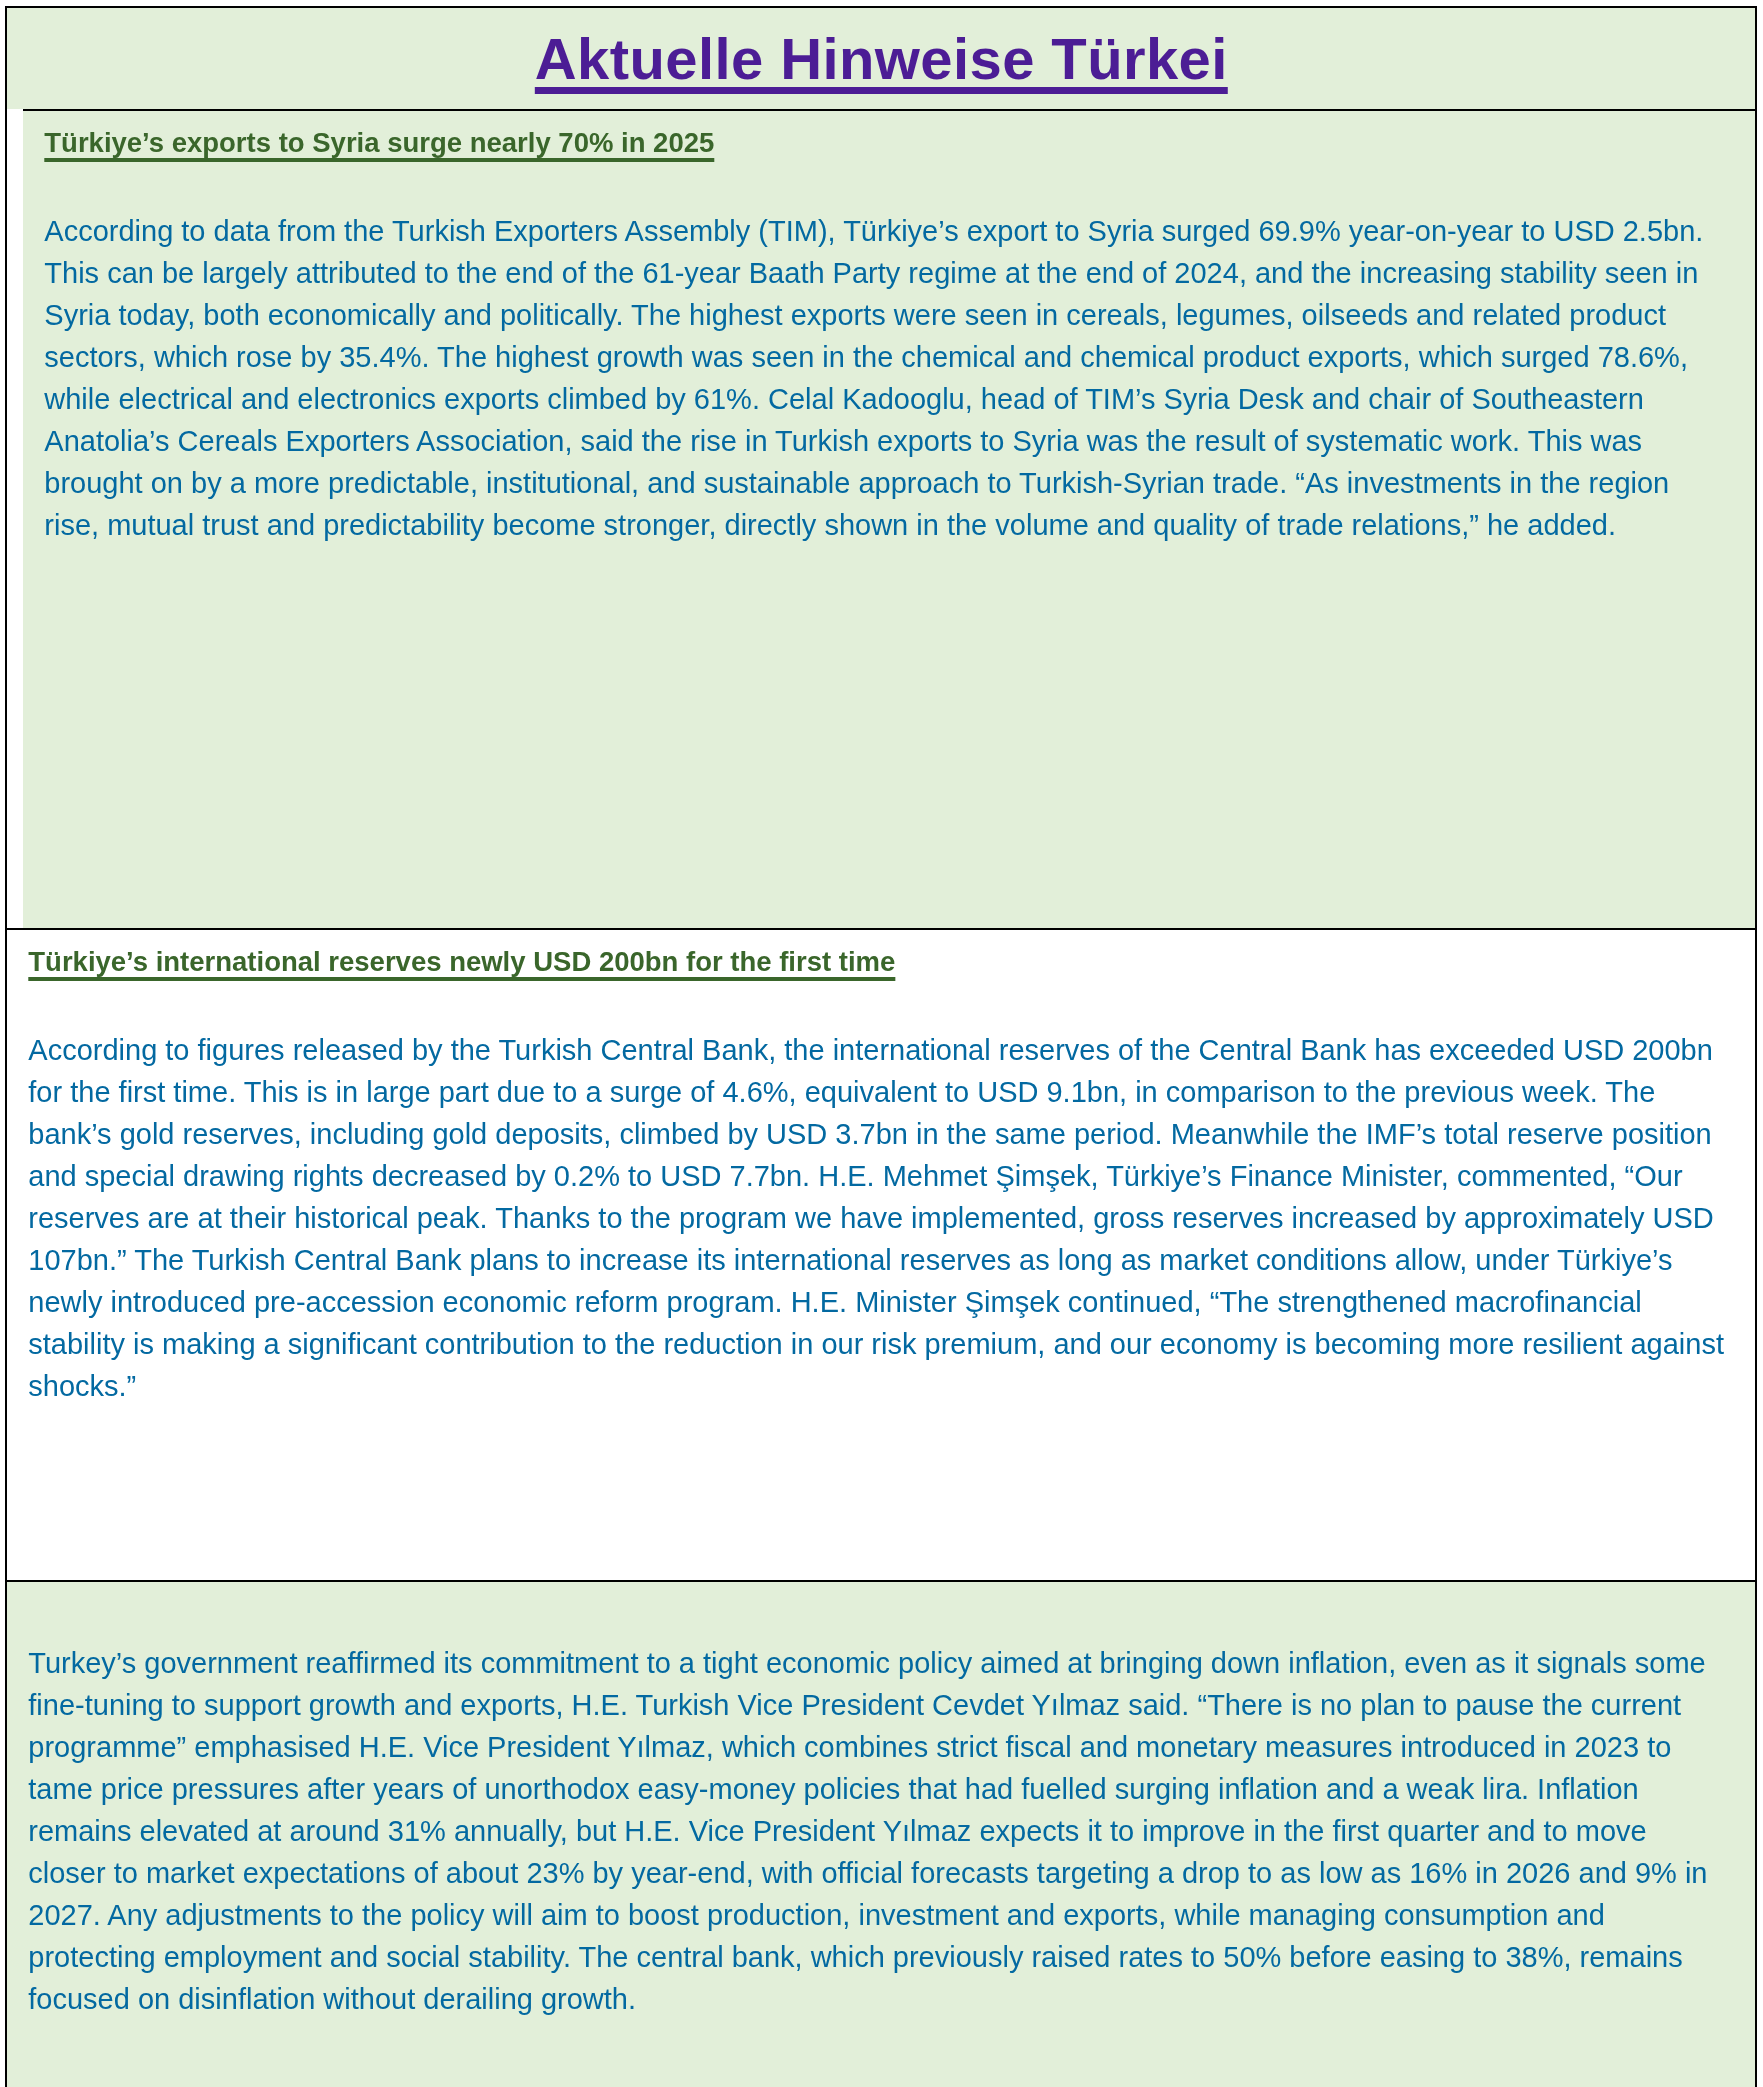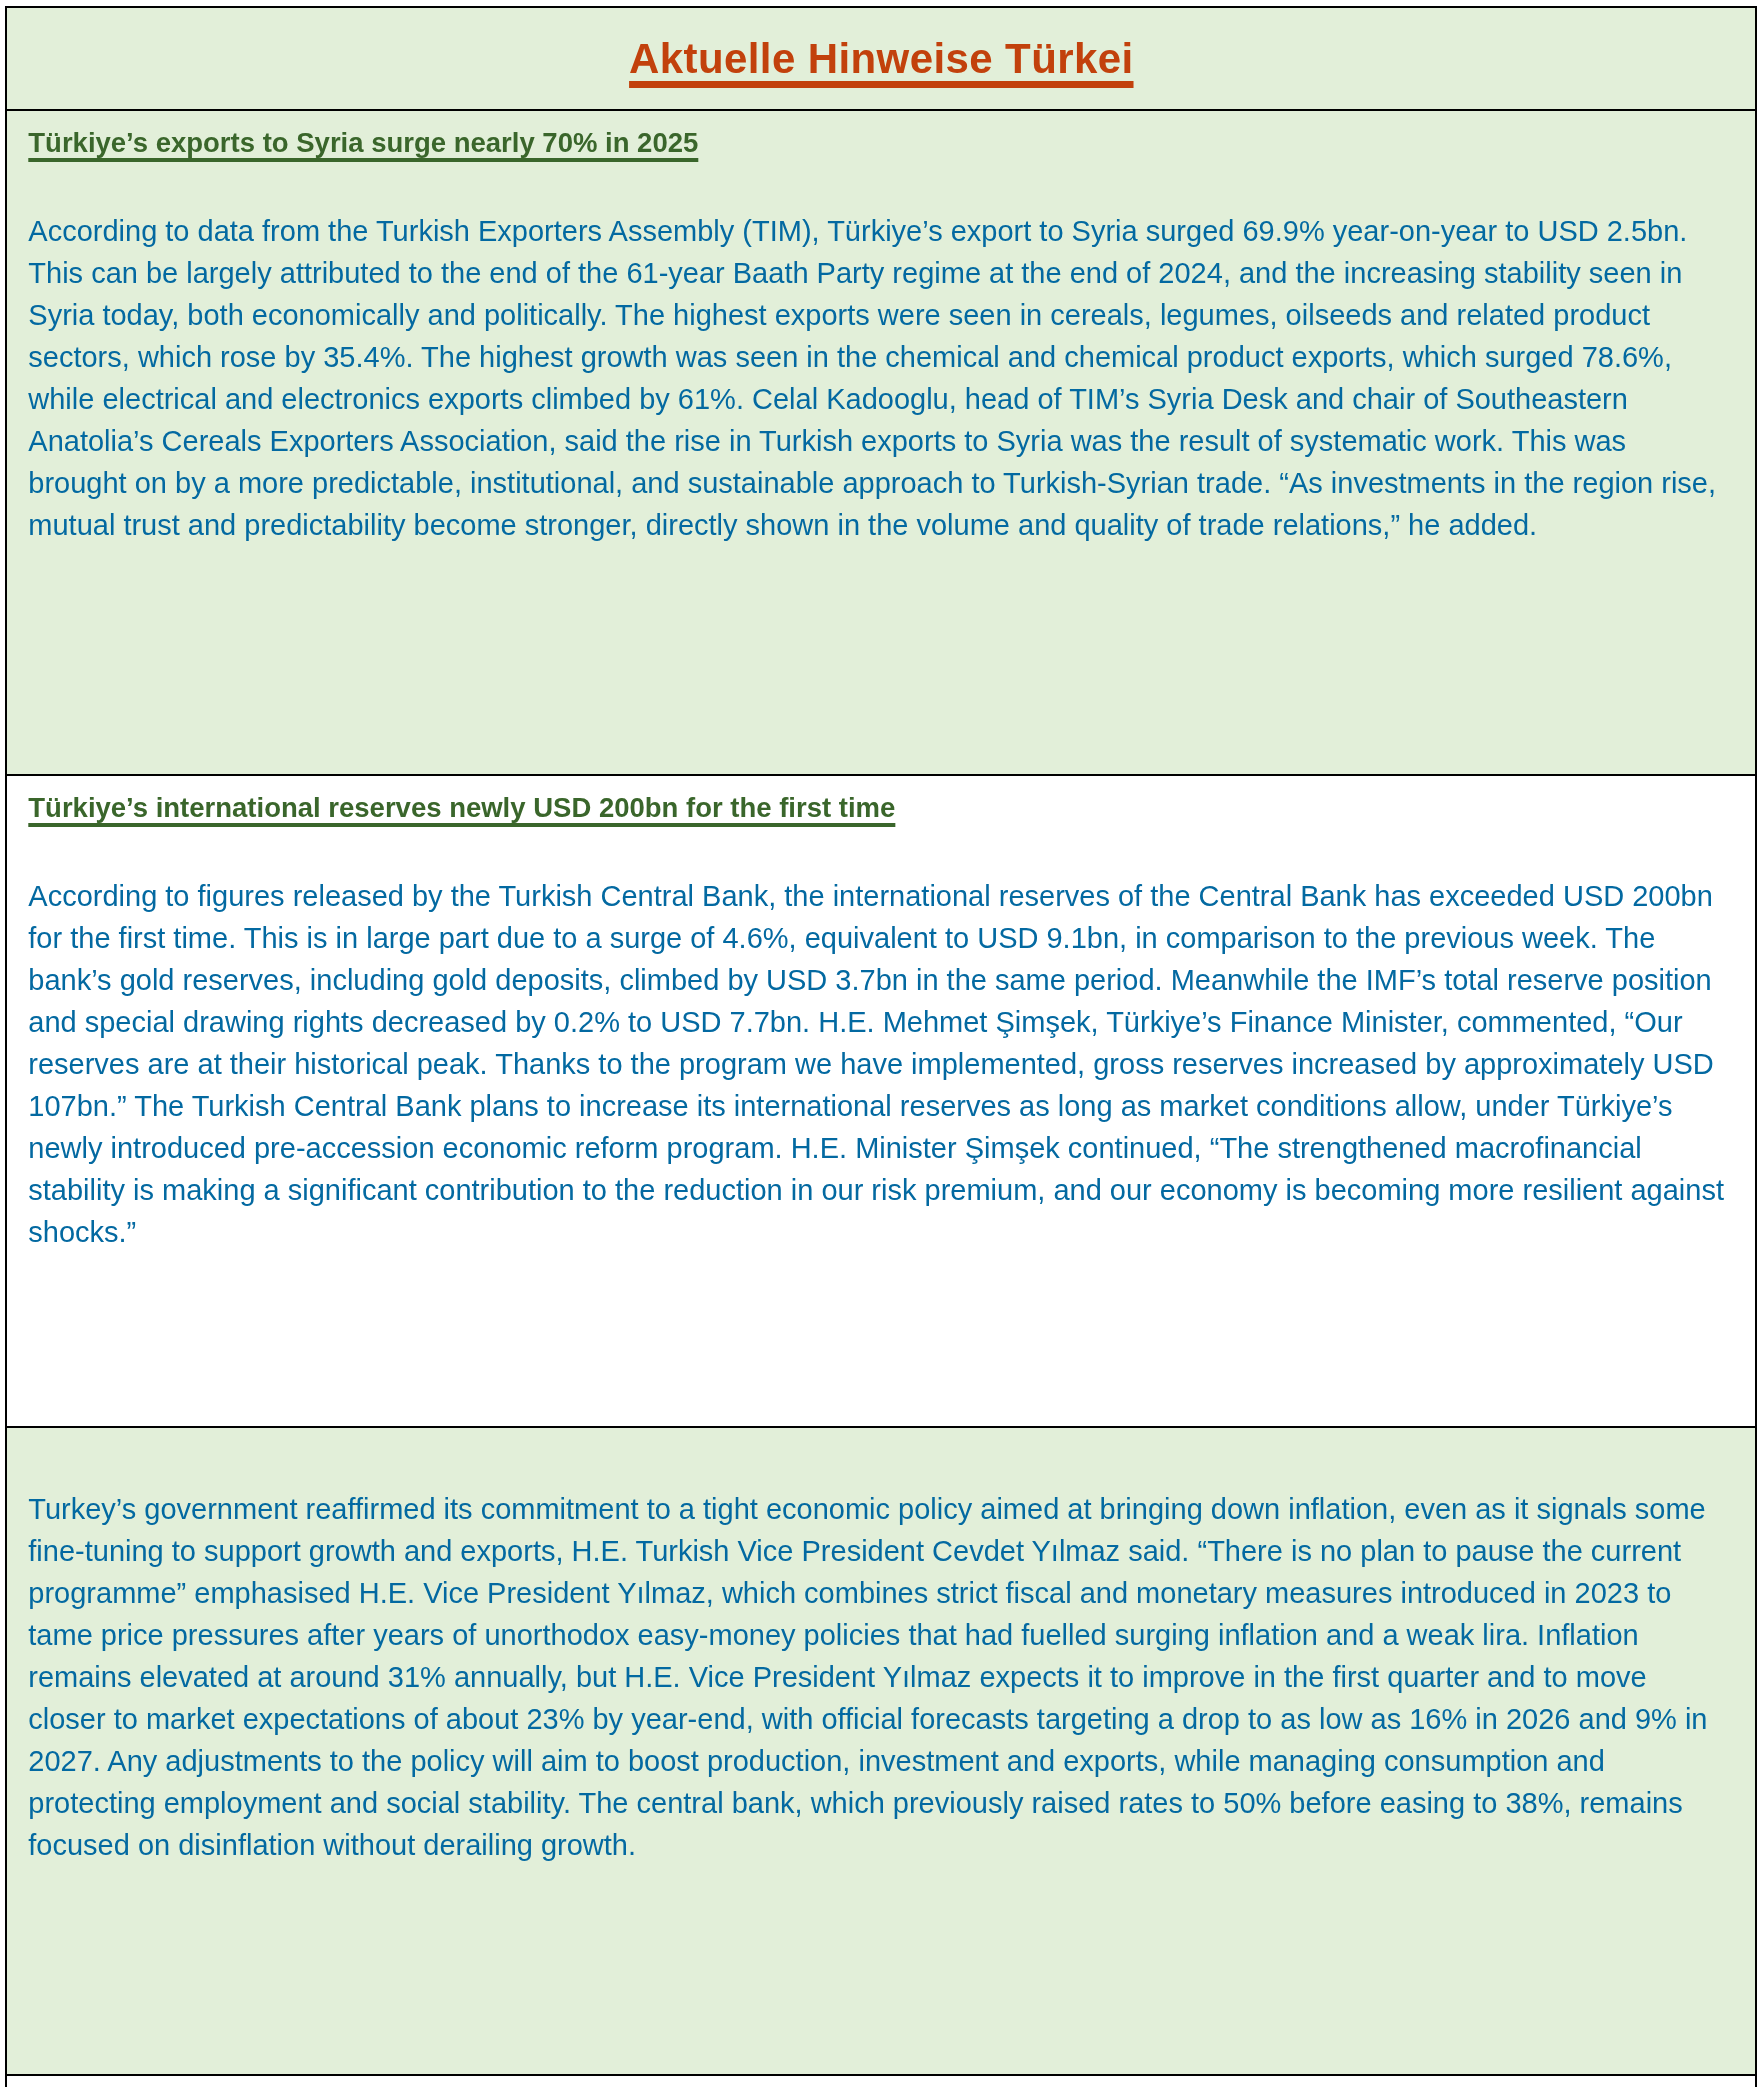--- a/index.html
+++ b/index.html
@@ -27,37 +27,37 @@
   }
   .banner {
     background: #E2EFD9;
     height: 101px;
     display: flex;
     align-items: center;
     justify-content: center;
     box-sizing: border-box;
   }
   .doc-title {
-    font-size: 42px;
+    font-size: 58px;
     font-weight: bold;
-    color: #c2410c;
+    color: #4c1d95;
     text-decoration: underline;
     text-decoration-thickness: 7px;
     text-underline-offset: 8px;
     letter-spacing: 0.4px;
   }
   .section {
     border-top: 2.7px solid #000;
     box-sizing: border-box;
     padding: 8.9px 30px 0 21px;
     overflow: hidden;
   }
   .bg-green { background: #E2EFD9; }
   .bg-white { background: #ffffff; }
-  .sec-1 { height: 665px; }
+  .sec-1 { height: 819px; margin-left: 16px; }
   .sec-2 { height: 652px; }
   .sec-3 { height: 648px; }
   .section-heading {
     font-size: 27.5px;
     font-weight: bold;
     color: #3A662B;
     text-decoration: underline;
     text-decoration-thickness: 4.4px;
     text-underline-offset: 6.2px;
     margin: 7px 0 0 0;

